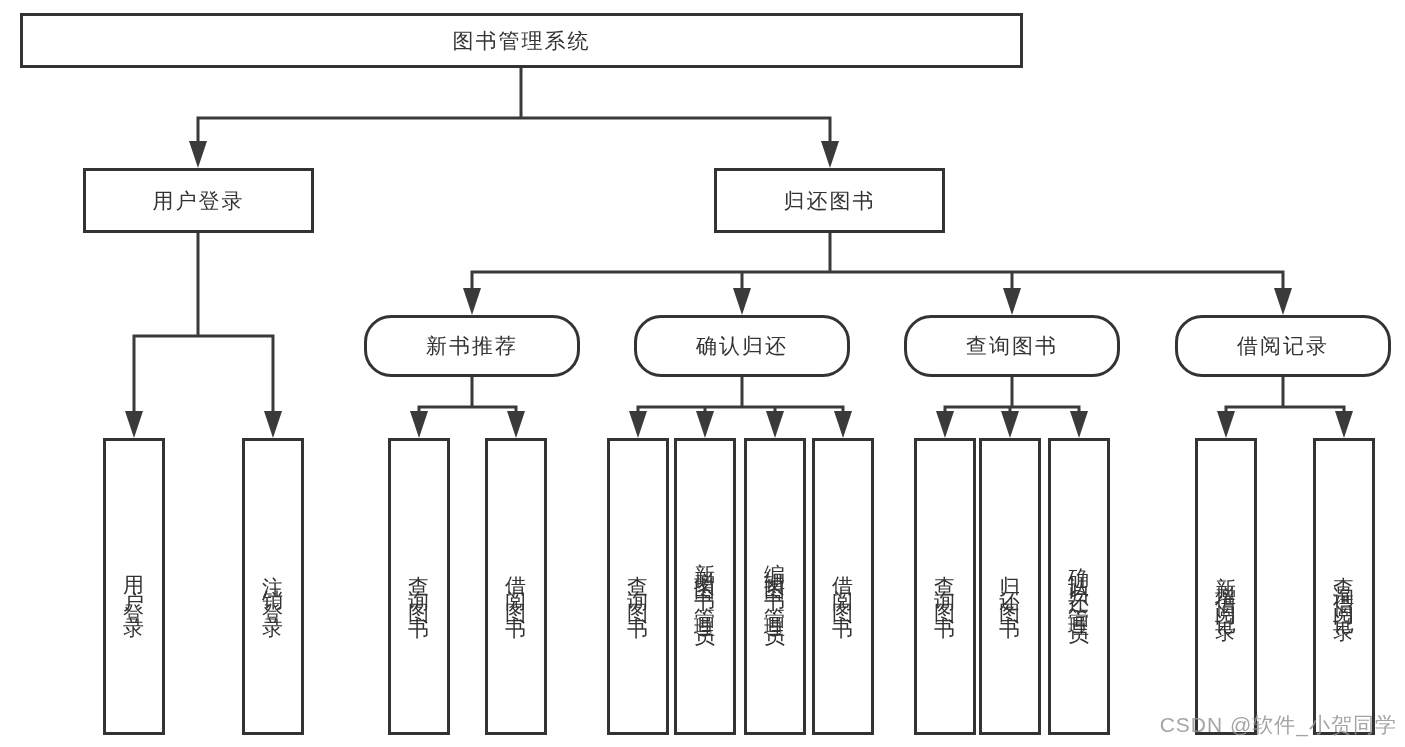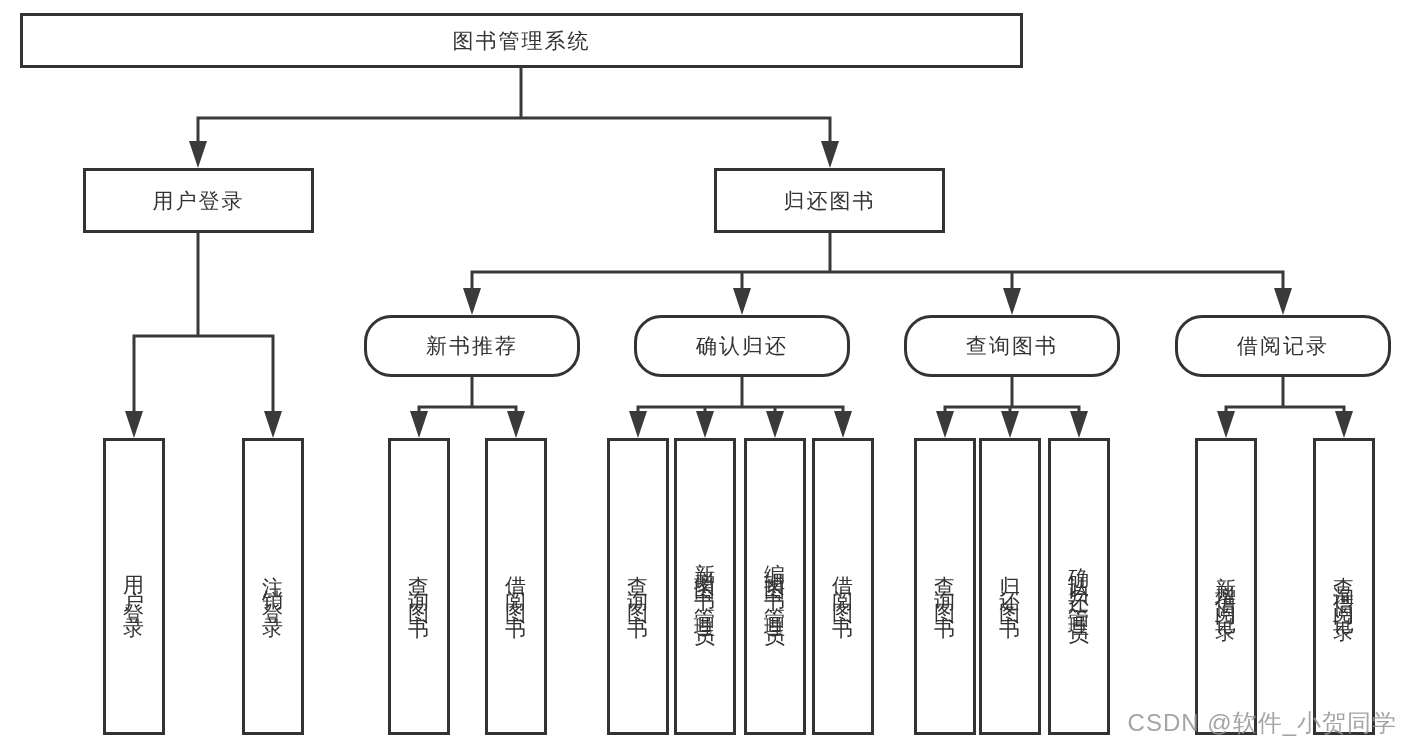--- a/index.html
+++ b/index.html
@@ -72,21 +72,21 @@
   .leaf-9  { left: 914px;  }
   .leaf-10 { left: 979px;  }
   .leaf-11 { left: 1048px; }
   .leaf-12 { left: 1195px; }
   .leaf-13 { left: 1313px; }
 
   .watermark {
     position: absolute;
     right: 8px;
     bottom: 8px;
-    font-size: 24px;
+    font-size: 21px;
     color: rgba(148, 148, 148, 0.85);
     letter-spacing: 1px;
     z-index: 10;
     white-space: nowrap;
   }
 </style>
 </head>
 <body>
 
 <div class="canvas">

